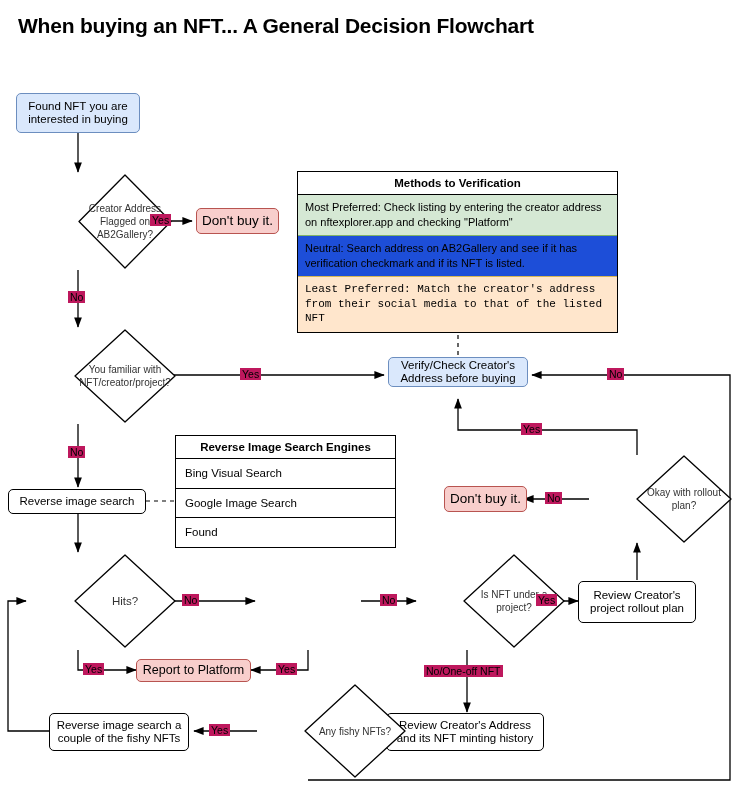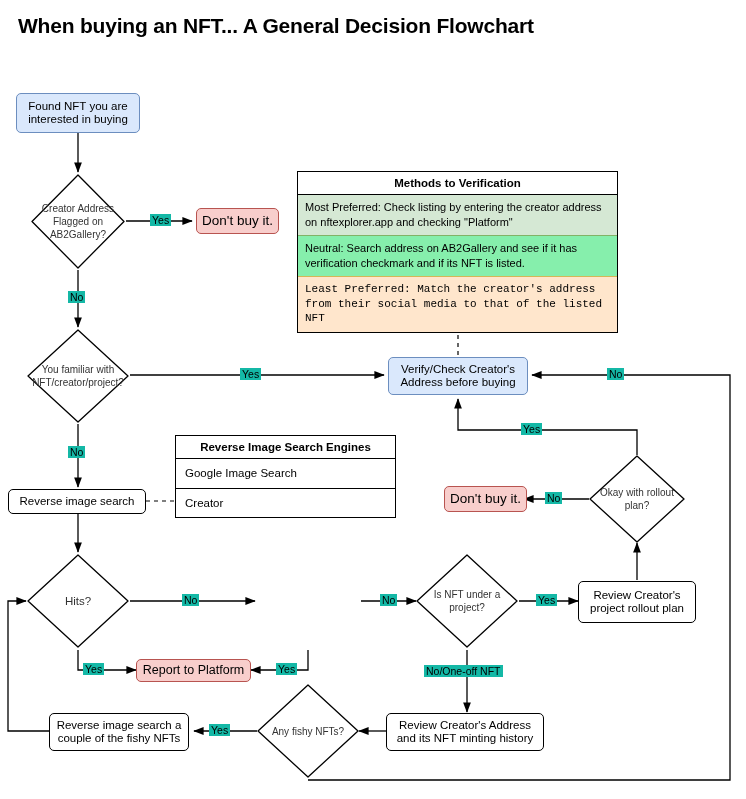--- a/index.html
+++ b/index.html
@@ -59,20 +59,21 @@
     border-color: #6c8ebf;
   }
   .rbox.red {
     background: #f8cecc;
     border-color: #b85450;
     font-size: 13.5px;
     font-weight: normal;
   }
   .diamond-wrap {
     position: absolute;
+    margin-left: 47px;
   }
   .diamond-wrap svg {
     position: absolute;
     left: 0;
     top: 0;
     overflow: visible;
   }
   .diamond-label {
     position: absolute;
     left: 0;
@@ -89,21 +90,21 @@
     white-space: nowrap;
   }
   .diamond-label.big {
     font-size: 11.5px;
     color: #333;
   }
   .edge-label {
     position: absolute;
     font-size: 10.5px;
     color: #000;
-    background: #14b8a6;
+    background: #be185d;
     padding: 0 2px;
     line-height: 12px;
     white-space: nowrap;
   }
   
   .panel {
     position: absolute;
     box-sizing: border-box;
     border: 1.3px solid #000;
     background: #fff;
@@ -118,21 +119,21 @@
     color: #000;
   }
   .panel-row {
     font-size: 11px;
     line-height: 14.5px;
     padding: 5px 7px 6px;
     box-sizing: border-box;
     color: #000;
   }
   .panel-row.green  { background: #d5e8d4; border-bottom: 1.2px solid #82b366; }
-  .panel-row.yellow { background: #86efac; border-bottom: 1.2px solid #d6b656; }
+  .panel-row.yellow { background: #1d4ed8; border-bottom: 1.2px solid #d6b656; }
   .panel-row.orange { background: #ffe6cc; border-bottom: 1.2px solid #d79b00; font-family: Liberation Mono, monospace; }
   .panel.plain .panel-row { border-bottom: 1.2px solid #000; }
   .panel.plain .panel-row:last-child { border-bottom: none; }
   .panel.plain .panel-row { font-size: 11.5px; padding: 7px 9px; }
 </style>
 </head>
 <body>
 
 <div id="page">
 
@@ -220,21 +221,21 @@
       <path d="M52,2 L102,48 L52,94 L2,48 Z" fill="#fff" stroke="#000" stroke-width="1.3" stroke-linejoin="round"></path>
     </svg>
     <div class="diamond-label">
       <span>
         <span>You familiar with</span><br>
         <span>NFT/creator/project?</span>
       </span>
     </div>
   </div>
 
-  <div class="node rbox blue" style="left:388px; top:357px; width:140px; height:38px;">
+  <div class="node rbox blue" style="left:388px; top:357px; width:140px; height:30px;">
     <span>
       <span>Verify/Check Creator's</span><br>
       <span>Address before buying</span>
     </span>
   </div>
 
   <div class="node rbox" style="left:8px; top:489px; width:138px; height:25px;">
     <span>Reverse image search</span>
   </div>
 
@@ -327,17 +328,18 @@
 
   <div class="panel" style="left:297px; top:171px; width:321px;">
     <div class="panel-head">Methods to Verification</div>
     <div class="panel-row green">Most Preferred: Check listing by entering the creator address on nftexplorer.app and checking "Platform"</div>
     <div class="panel-row yellow">Neutral: Search address on AB2Gallery and see if it has verification checkmark and if its NFT is listed.</div>
     <div class="panel-row orange" style="border-bottom:none;">Least Preferred: Match the creator's address from their social media to that of the listed NFT</div>
   </div>
 
   <div class="panel plain" style="left:175px; top:435px; width:221px;">
     <div class="panel-head">Reverse Image Search Engines</div>
+    <div class="panel-row">Bing Visual Search</div>
     <div class="panel-row">Google Image Search</div>
-    <div class="panel-row">Creator</div>
+    <div class="panel-row">Found</div>
   </div>
 
 </div>
 
 </body></html>

